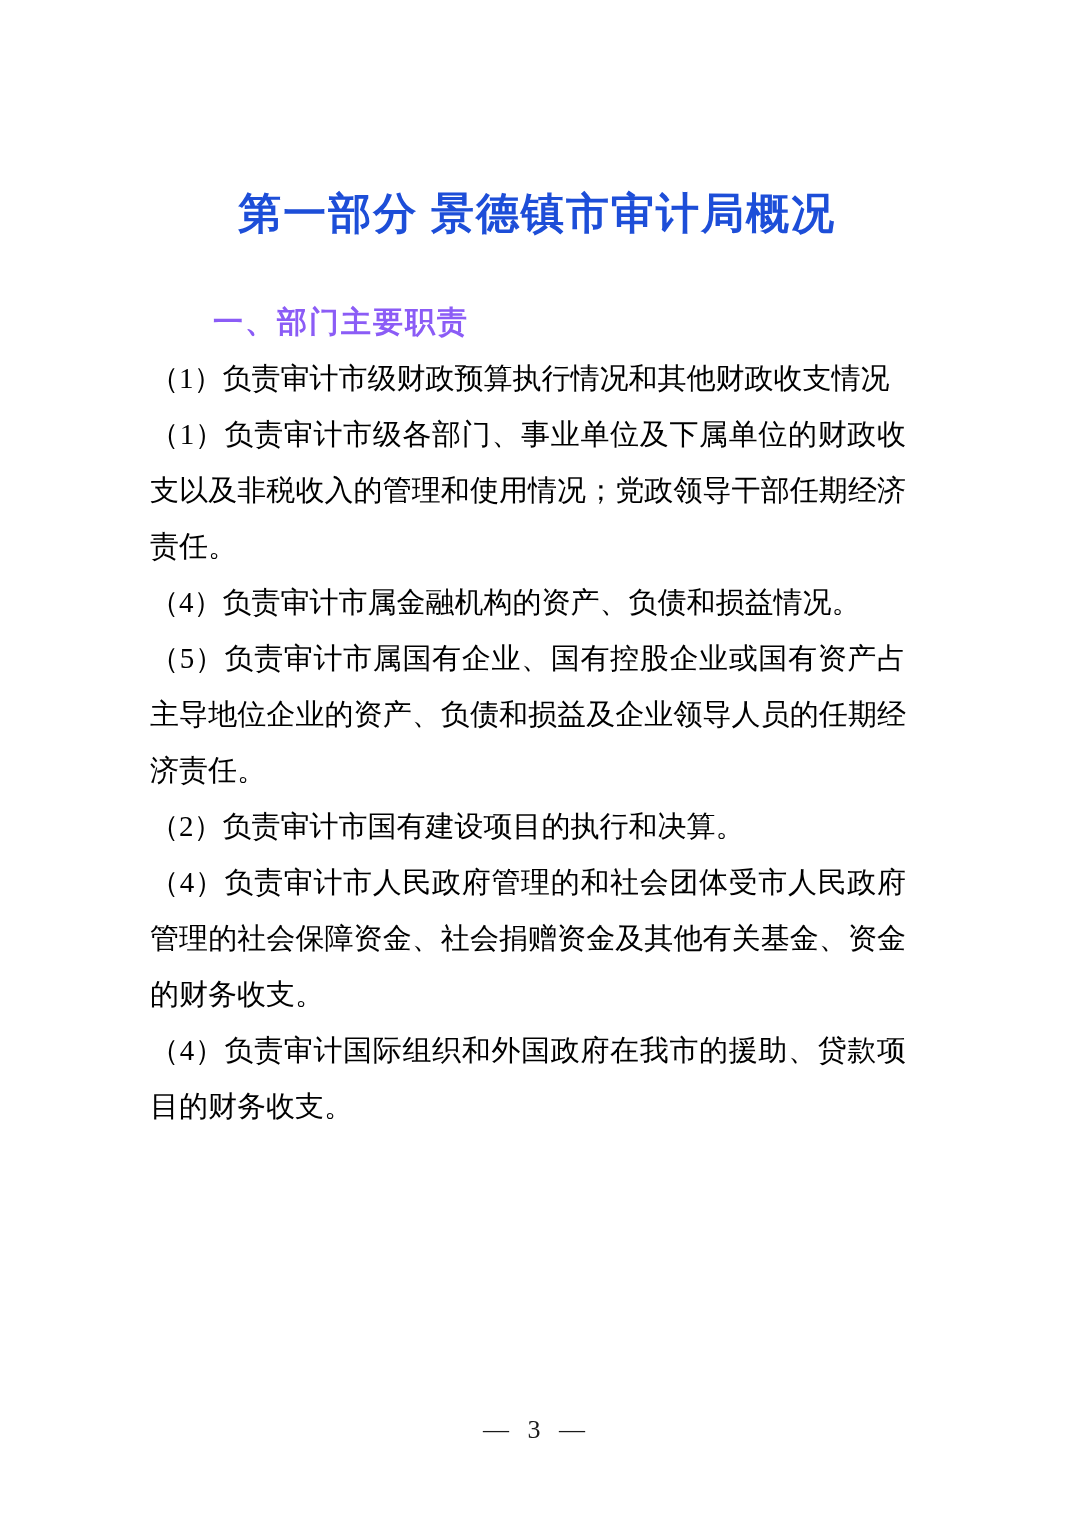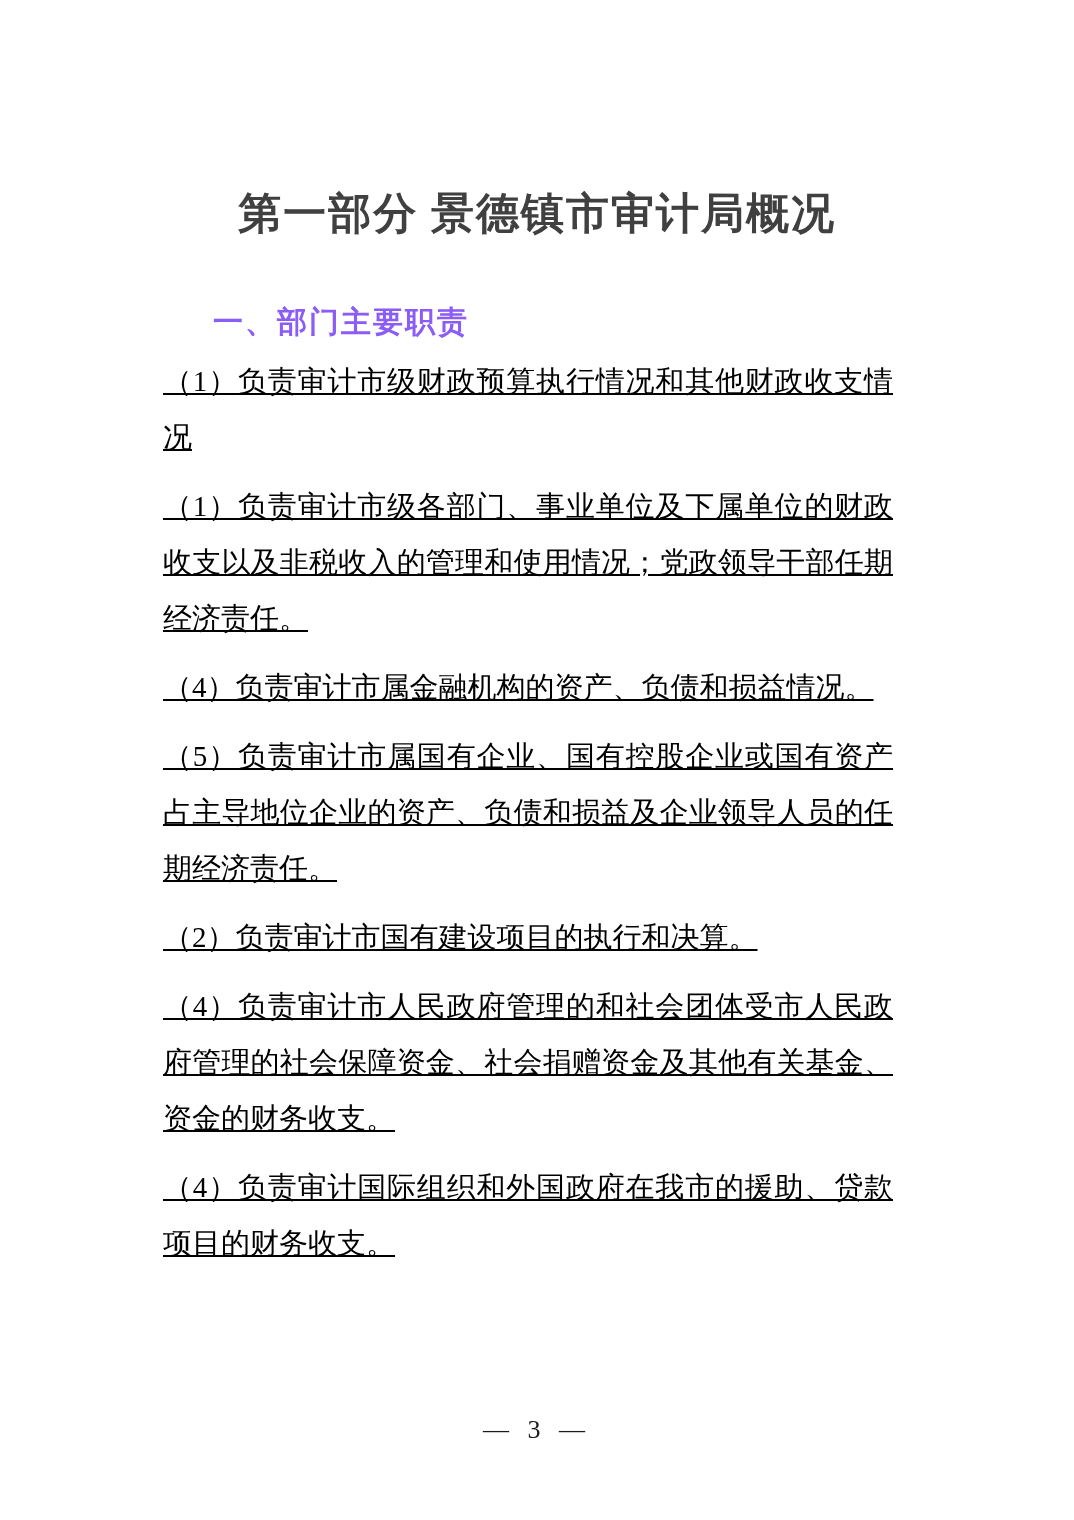--- a/index.html
+++ b/index.html
@@ -19,46 +19,45 @@
     overflow: hidden;
   }
   .title {
     margin: 0;
     text-align: center;
     font-family: "Liberation Serif", "DejaVu Serif", serif;
     font-weight: bold;
     font-size: 43px;
     line-height: 56px;
     letter-spacing: 2px;
-    color: #404040;
+    color: #1d4ed8;
   }
   .section-heading {
     margin: 62px 0 0 213px;
     font-family: "Liberation Sans", "DejaVu Sans", sans-serif;
     font-weight: bold;
     font-size: 30px;
     line-height: 36px;
     letter-spacing: 2px;
     color: #8b5cf6;
   }
   .content {
     margin: 10px 168px 0 150px; 
     font-family: "Liberation Serif", "DejaVu Serif", serif;
     font-size: 29px;
     line-height: 56px;
     text-align: justify;
     text-justify: inter-character;
     color: #000000;
   }
   .para {
-    margin: 13px;
+    margin: 0;
     padding: 0;
     word-break: break-all;
     overflow-wrap: break-word;
-    text-decoration: underline;
   }
   .footer {
     position: absolute;
     top: 1412px;
     left: 0;
     width: 100%;
     text-align: center;
     font-family: "Liberation Serif", "DejaVu Serif", serif;
     font-size: 26px;
     line-height: 36px;

